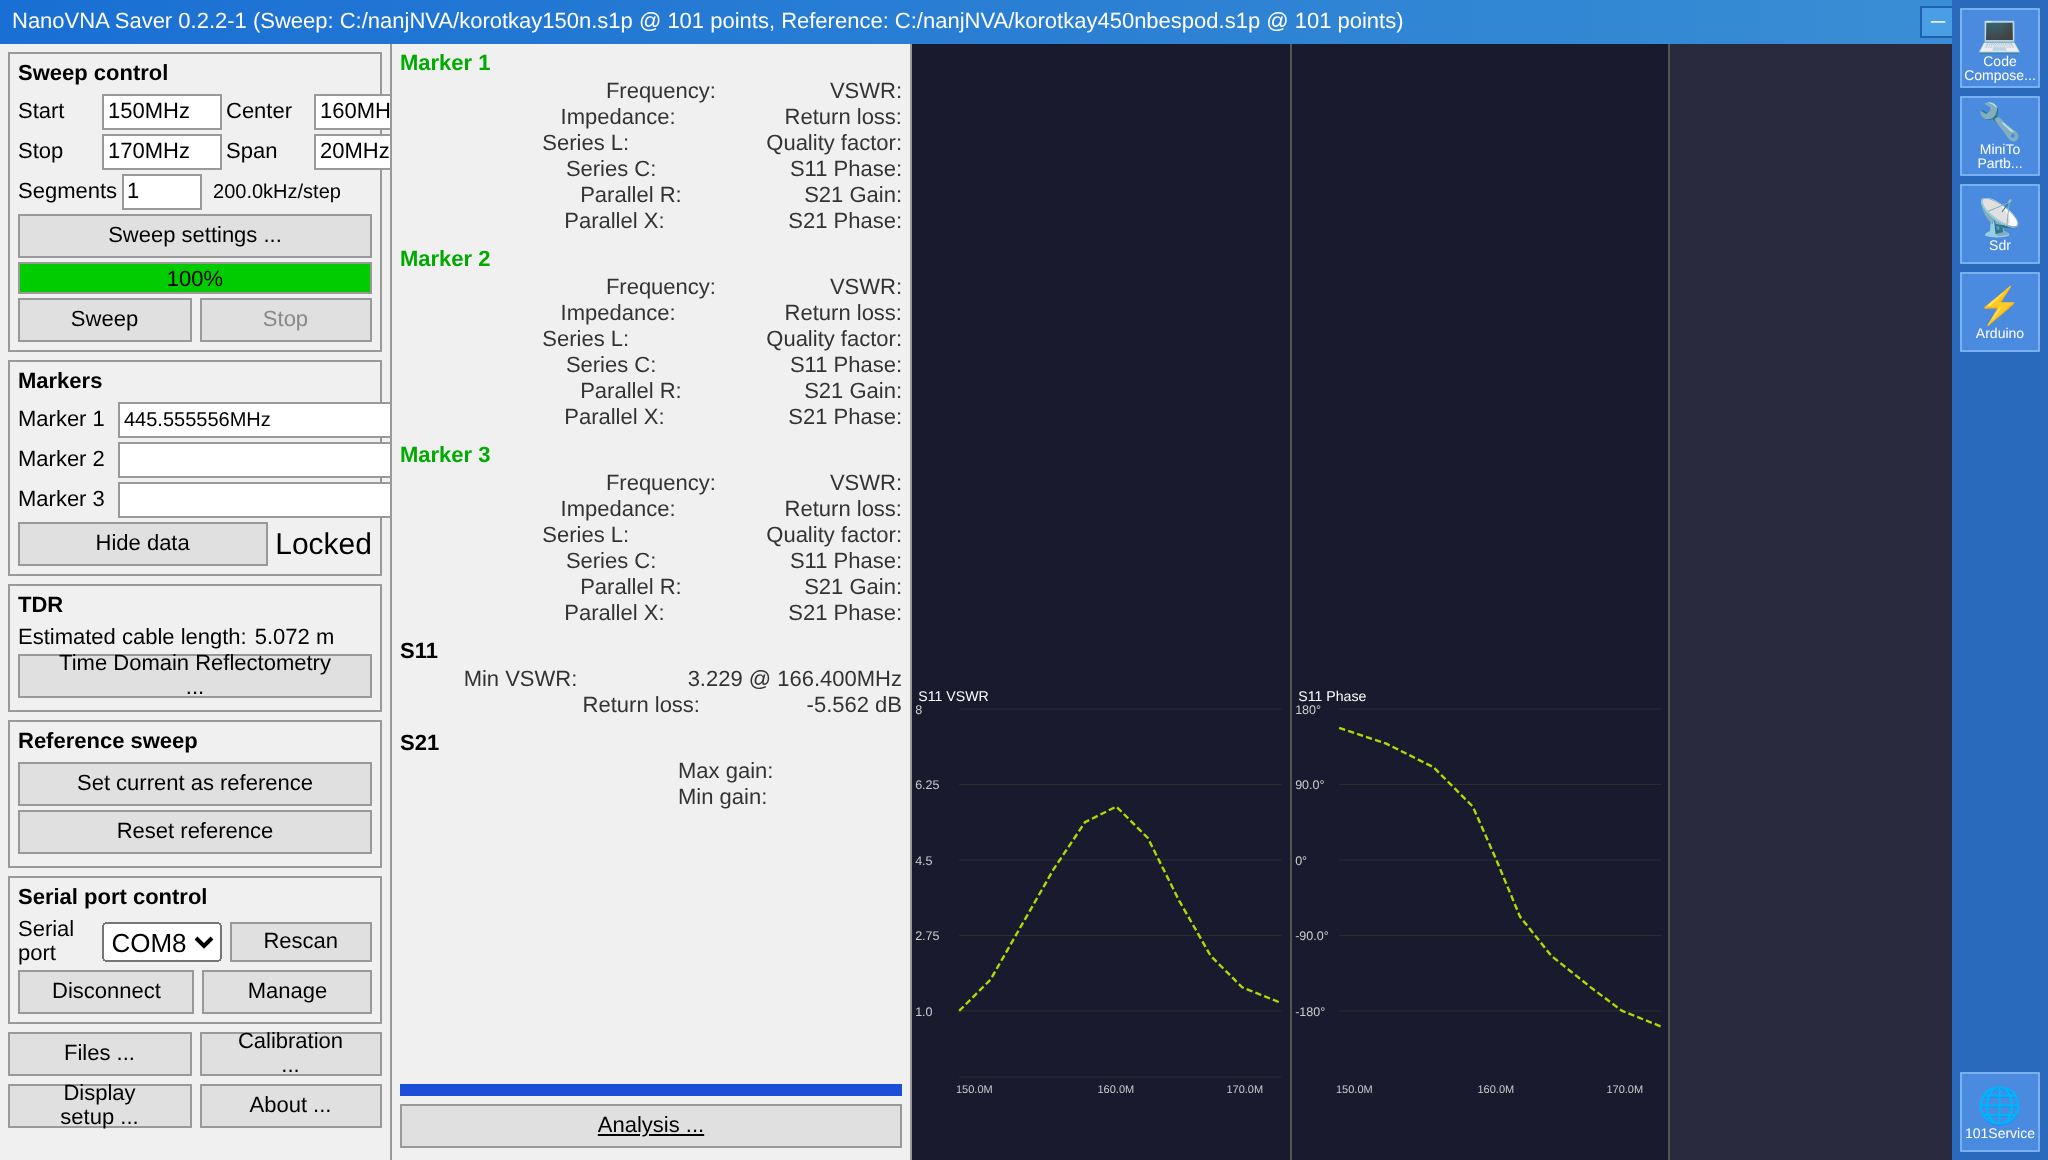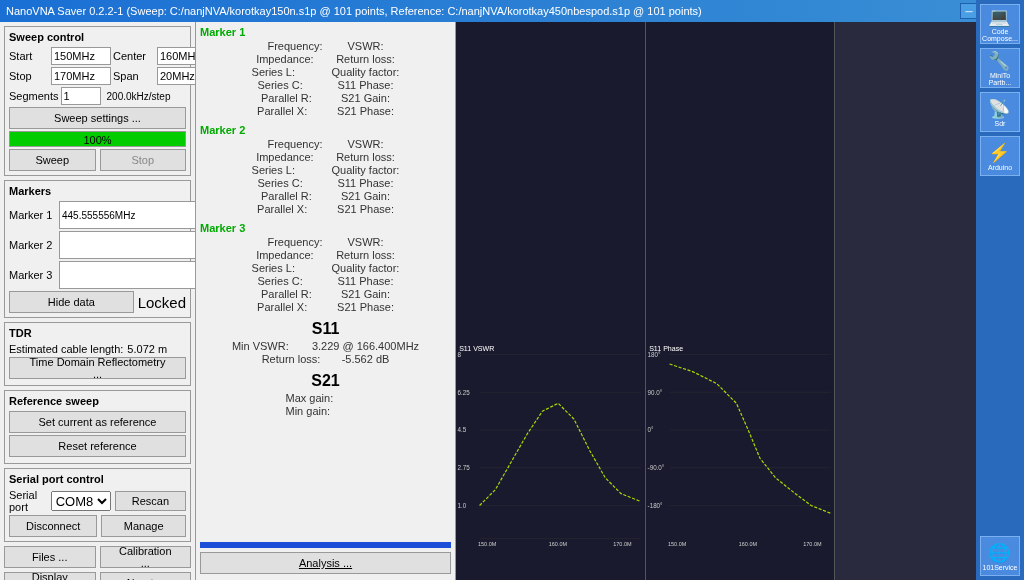--- a/index.html
+++ b/index.html
@@ -112,21 +112,21 @@
     .marker-row {
       display: flex;
       align-items: center;
       gap: 2px;
       margin-bottom: 2px;
     }
     .marker-label { font-size: 11px; min-width: 48px; }
     .marker-input {
       border: 1px solid #999;
       background: white;
-      height: 28px;
+      height: 18px;
       font-size: 10px;
       padding: 0 2px;
       flex: 1;
     }
     .segments-row {
       display: flex; align-items: center; gap: 2px; margin-bottom: 2px;
     }
     
     .middle-panel {
       width: 260px;
@@ -141,27 +141,28 @@
       margin-bottom: 6px;
     }
     .marker-section-title {
       color: #00aa00;
       font-weight: bold;
       font-size: 11px;
       margin-bottom: 2px;
     }
     .data-row {
       display: flex;
-      justify-content: center;
+      justify-content: flex-end;
       margin-bottom: 1px;
+      gap: 32px;
     }
     .data-key { font-size: 11px; color: #333; min-width: 80px; }
     .data-val { font-size: 11px; color: #333; }
     .s11-section { margin-bottom: 6px; }
-    .s11-title { font-weight: bold; font-size: 16px; margin-bottom: 2px; text-align: center; }
+    .s11-title { font-weight: bold; font-size: 11px; margin-bottom: 2px; }
     
     .right-panel {
       flex: 1;
       display: flex;
       flex-direction: column;
       background: #1a1a2e;
     }
     .charts-grid {
       display: grid;
       grid-template-columns: 1fr 1fr 1fr;

